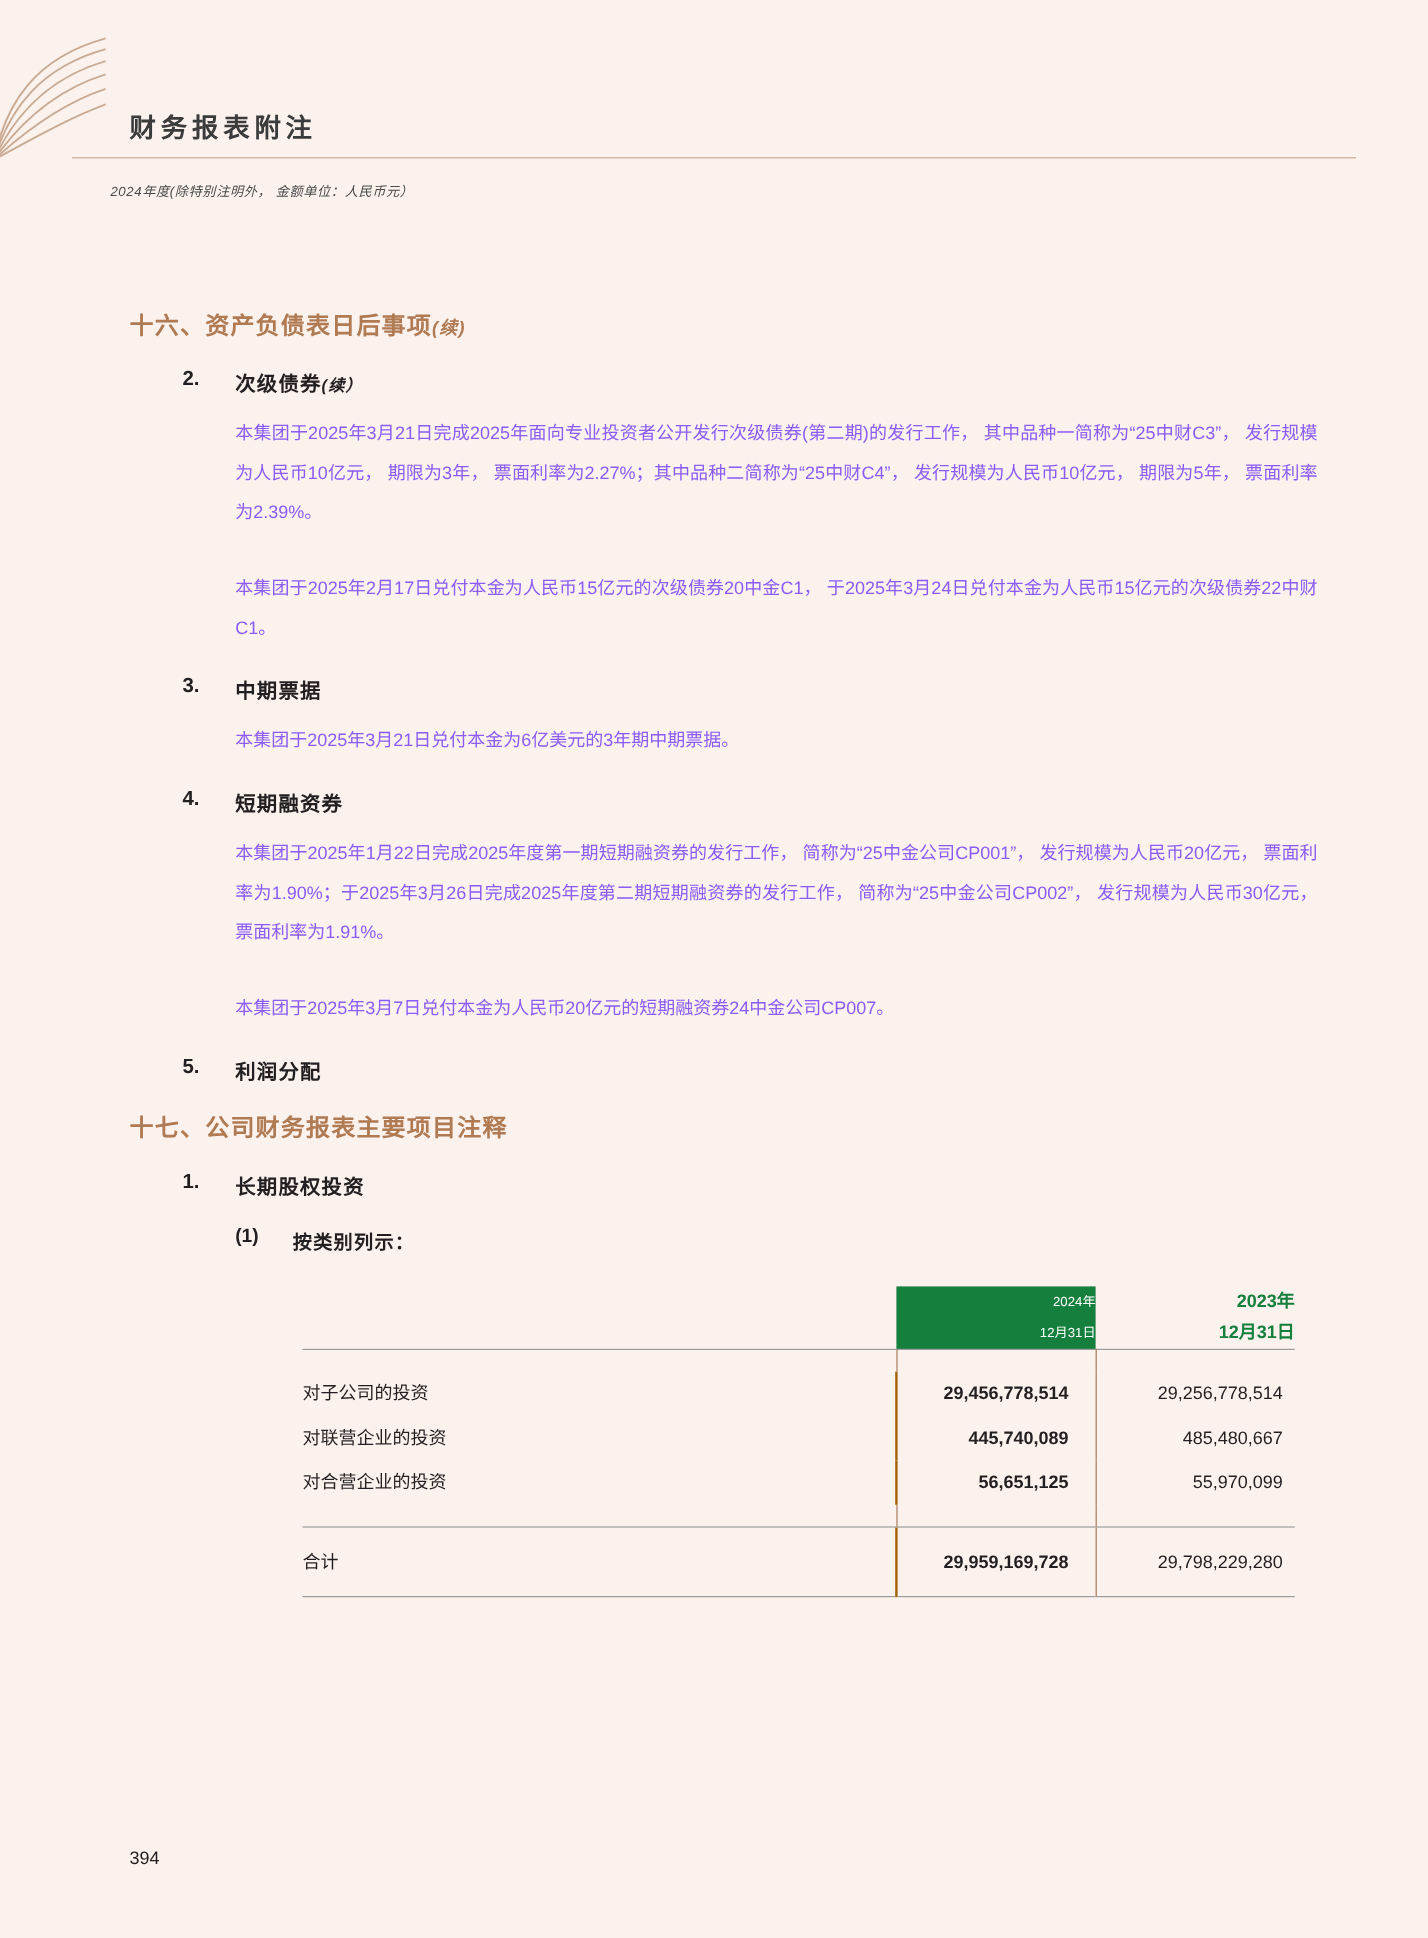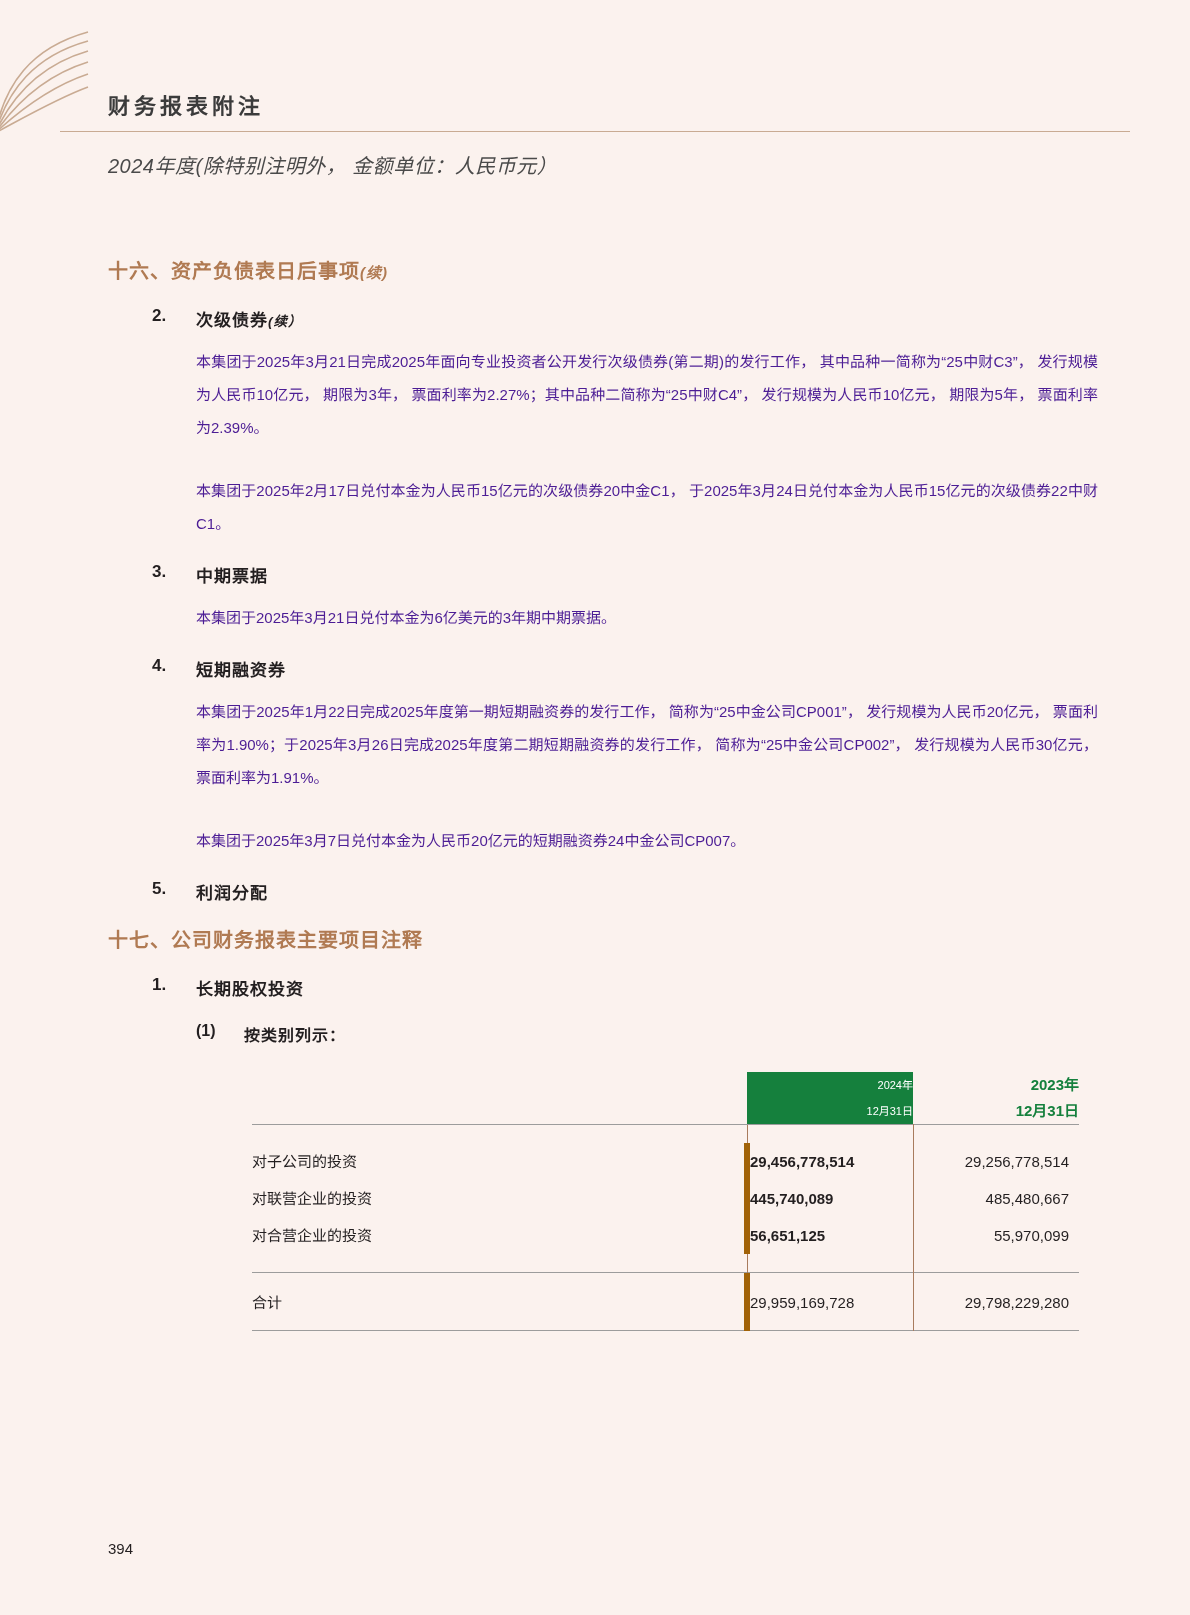--- a/index.html
+++ b/index.html
@@ -48,23 +48,23 @@
     position: absolute;
     left: 108px;
     top: 88px;
     font-size: 22px;
     font-weight: bold;
     letter-spacing: 4px;
     color: #3b3b3b;
   }
   .subtitle {
     position: absolute;
-    left: 108px;
+    left: 92px;
     top: 150px;
-    font-size: 20px;
+    font-size: 11px;
     font-style: italic;
     color: #4a4a4a;
     letter-spacing: 0.5px;
   }
 
   
   .content {
     position: absolute;
     left: 0;
     top: 255px;
@@ -108,21 +108,21 @@
     font-style: italic;
   }
   .para {
     margin-left: 196px;
     margin-right: 92px;
     margin-top: 14px;
     font-size: 15px;
     line-height: 33px;
     text-align: justify;
     text-justify: inter-ideograph;
-    color: #4c1d95;
+    color: #8b5cf6;
   }
   .gap { height: 16px; }
 
   .subitem {
     margin-left: 196px;
     margin-top: 22px;
     position: relative;
     font-size: 16px;
     font-weight: bold;
   }
@@ -179,38 +179,38 @@
     font-size: 0;
     line-height: 0;
   }
 
   tr.data td {
     padding: 5px 0;
     line-height: 27px;
   }
   td.lbl { padding-left: 6px; }
   td.v2024 {
-    text-align: left;
+    text-align: right;
     font-weight: bold;
     padding-right: 22px !important;
-    border-left: 6px solid #a16207;
+    border-left: 2px solid #a16207;
     border-right: 1px solid #a87b5d;
   }
   td.v2023 {
     text-align: right;
     padding-right: 10px !important;
   }
   td.spacer {
     height: 18px;
     font-size: 0;
     line-height: 0;
   }
   tr.total td { padding: 16px 0 14px 0; }
   tr.total td.lbl { font-size: 15px; }
-  tr.total td.v2024 { font-weight: normal; }
+  tr.total td.v2024 { font-weight: bold; }
 
   
   .band-left { border-left: 1px solid #a87b5d; }
   .band-right { border-right: 1px solid #a87b5d; }
 
   .page-num {
     position: absolute;
     left: 108px;
     top: 1540px;
     font-size: 15px;

